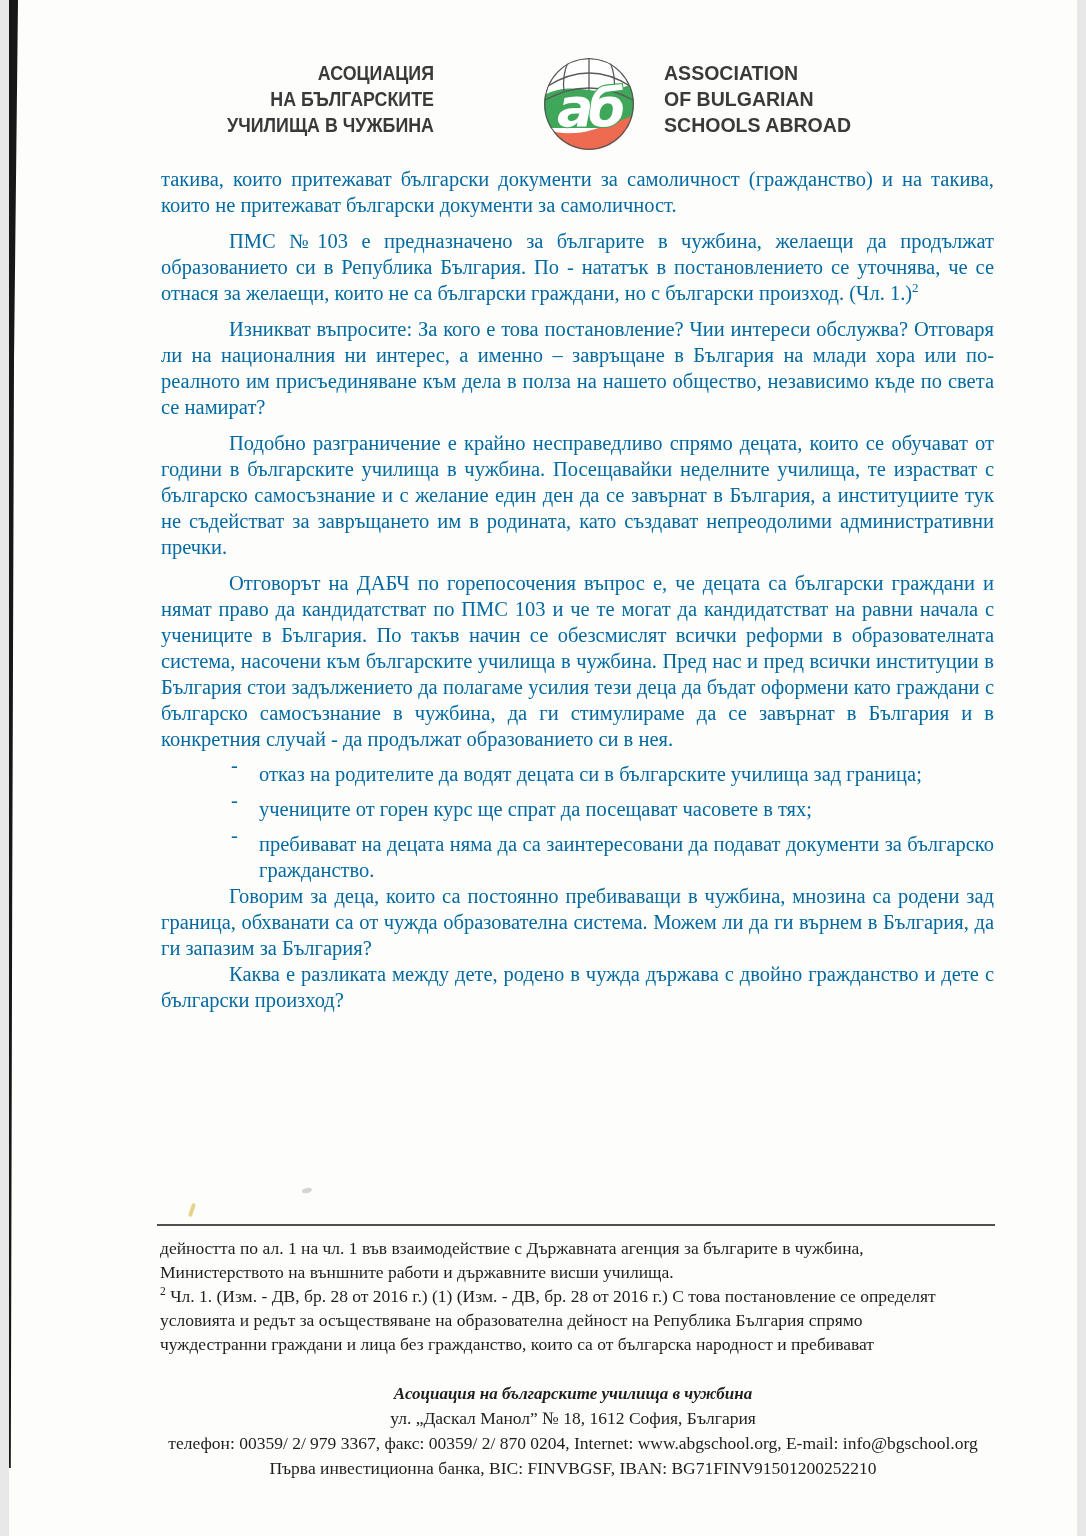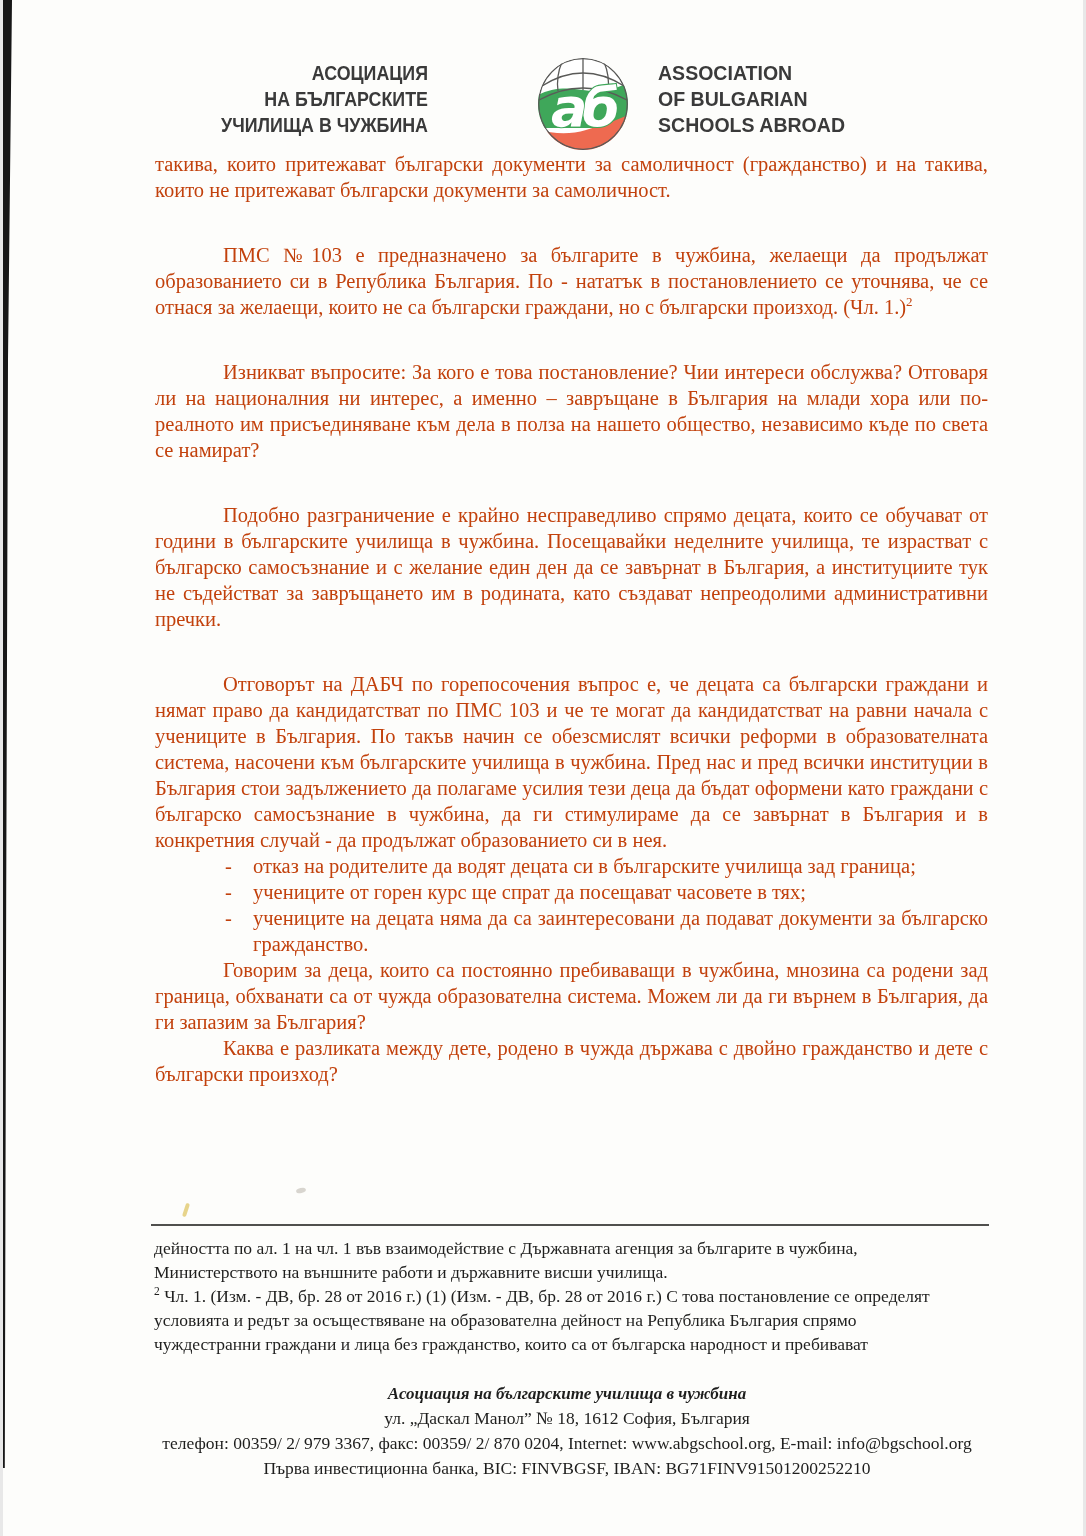--- a/index.html
+++ b/index.html
@@ -4,51 +4,50 @@
 <style>
   html,body{margin:0;padding:0;background:#e8e8e8;}
   .page{
     position:relative;
     width:1068px;height:1536px;
     margin:0 auto;
     background:#fdfdfb;
     overflow:hidden;
     font-family:"Liberation Serif", serif;
     color:#242424;
-    padding-left:12px;
   }
   
   .scan-edge{position:absolute;left:0;top:0;}
   
   .letterhead{position:absolute;top:0;left:0;width:100%;height:160px;}
   .org-block{
     position:absolute;
     font-family:"Liberation Sans", sans-serif;
     font-weight:700;
     font-size:21px;line-height:26px;
     color:#3a3a3a;
     white-space:nowrap;
   }
   .org-bg{left:150px;top:60px;width:275px;text-align:right;transform:scaleX(.85);transform-origin:100% 0;}
   .org-en{left:655px;top:60px;text-align:left;transform:scaleX(.93);transform-origin:0 0;}
   .logo-svg{position:absolute;left:533px;top:56px;}
   
   .body-text{
-    position:absolute;top:151px;left:152px;width:833px;
+    position:absolute;top:166px;left:152px;width:833px;
     font-size:20.5px;line-height:26px;
     text-align:justify;
-    color:#c2410c;
+    color:#0369a1;
   }
   .p{margin:0;text-indent:68px;}
   .p.noindent{text-indent:0;}
-  .p.mt{margin-top:39px;}
+  .p.mt{margin-top:10px;}
   .fn-ref{vertical-align:super;font-size:13px;line-height:0;}
   .bullet{display:flex;margin:0;}
   .dash{flex:none;width:28px;padding-left:70px;}
-  .btext{flex:1;text-align:justify;}
+  .btext{flex:1;text-align:justify;margin-top:9px;}
   
   .fn-rule{position:absolute;top:1224px;left:148px;width:838px;height:2px;background:#50504e;}
   .footnotes{
     position:absolute;top:1236px;left:151px;width:860px;
     font-size:17.5px;line-height:24px;color:#1f1f1e;
     text-align:left;
   }
   .fn-line{white-space:nowrap;}
   .fn-sup{vertical-align:super;font-size:11.5px;line-height:0;}
   
@@ -130,21 +129,21 @@
     <div class="bullet">
       <span class="dash">-</span>
       <span class="btext">отказ на родителите да водят децата си в българските училища зад граница;</span>
     </div>
     <div class="bullet">
       <span class="dash">-</span>
       <span class="btext">учениците от горен курс ще спрат да посещават часовете в тях;</span>
     </div>
     <div class="bullet">
       <span class="dash">-</span>
-      <span class="btext">учениците на децата няма да са заинтересовани да подават документи за българско гражданство.</span>
+      <span class="btext">пребивават на децата няма да са заинтересовани да подават документи за българско гражданство.</span>
     </div>
 
     <p class="p">Говорим за деца, които са постоянно пребиваващи в чужбина, мнозина са родени зад граница, обхванати са от чужда образователна система. Можем ли да ги върнем в България, да ги запазим за България?</p>
     <p class="p">Каква е разликата между дете, родено в чужда държава с двойно гражданство и дете с български произход?</p>
   </main>
 
   <div class="fn-rule"></div>
   <section class="footnotes">
     <div class="fn-line">дейността по ал. 1 на чл. 1 във взаимодействие с Държавната агенция за българите в чужбина,</div>
     <div class="fn-line">Министерството на външните работи и държавните висши училища.</div>

